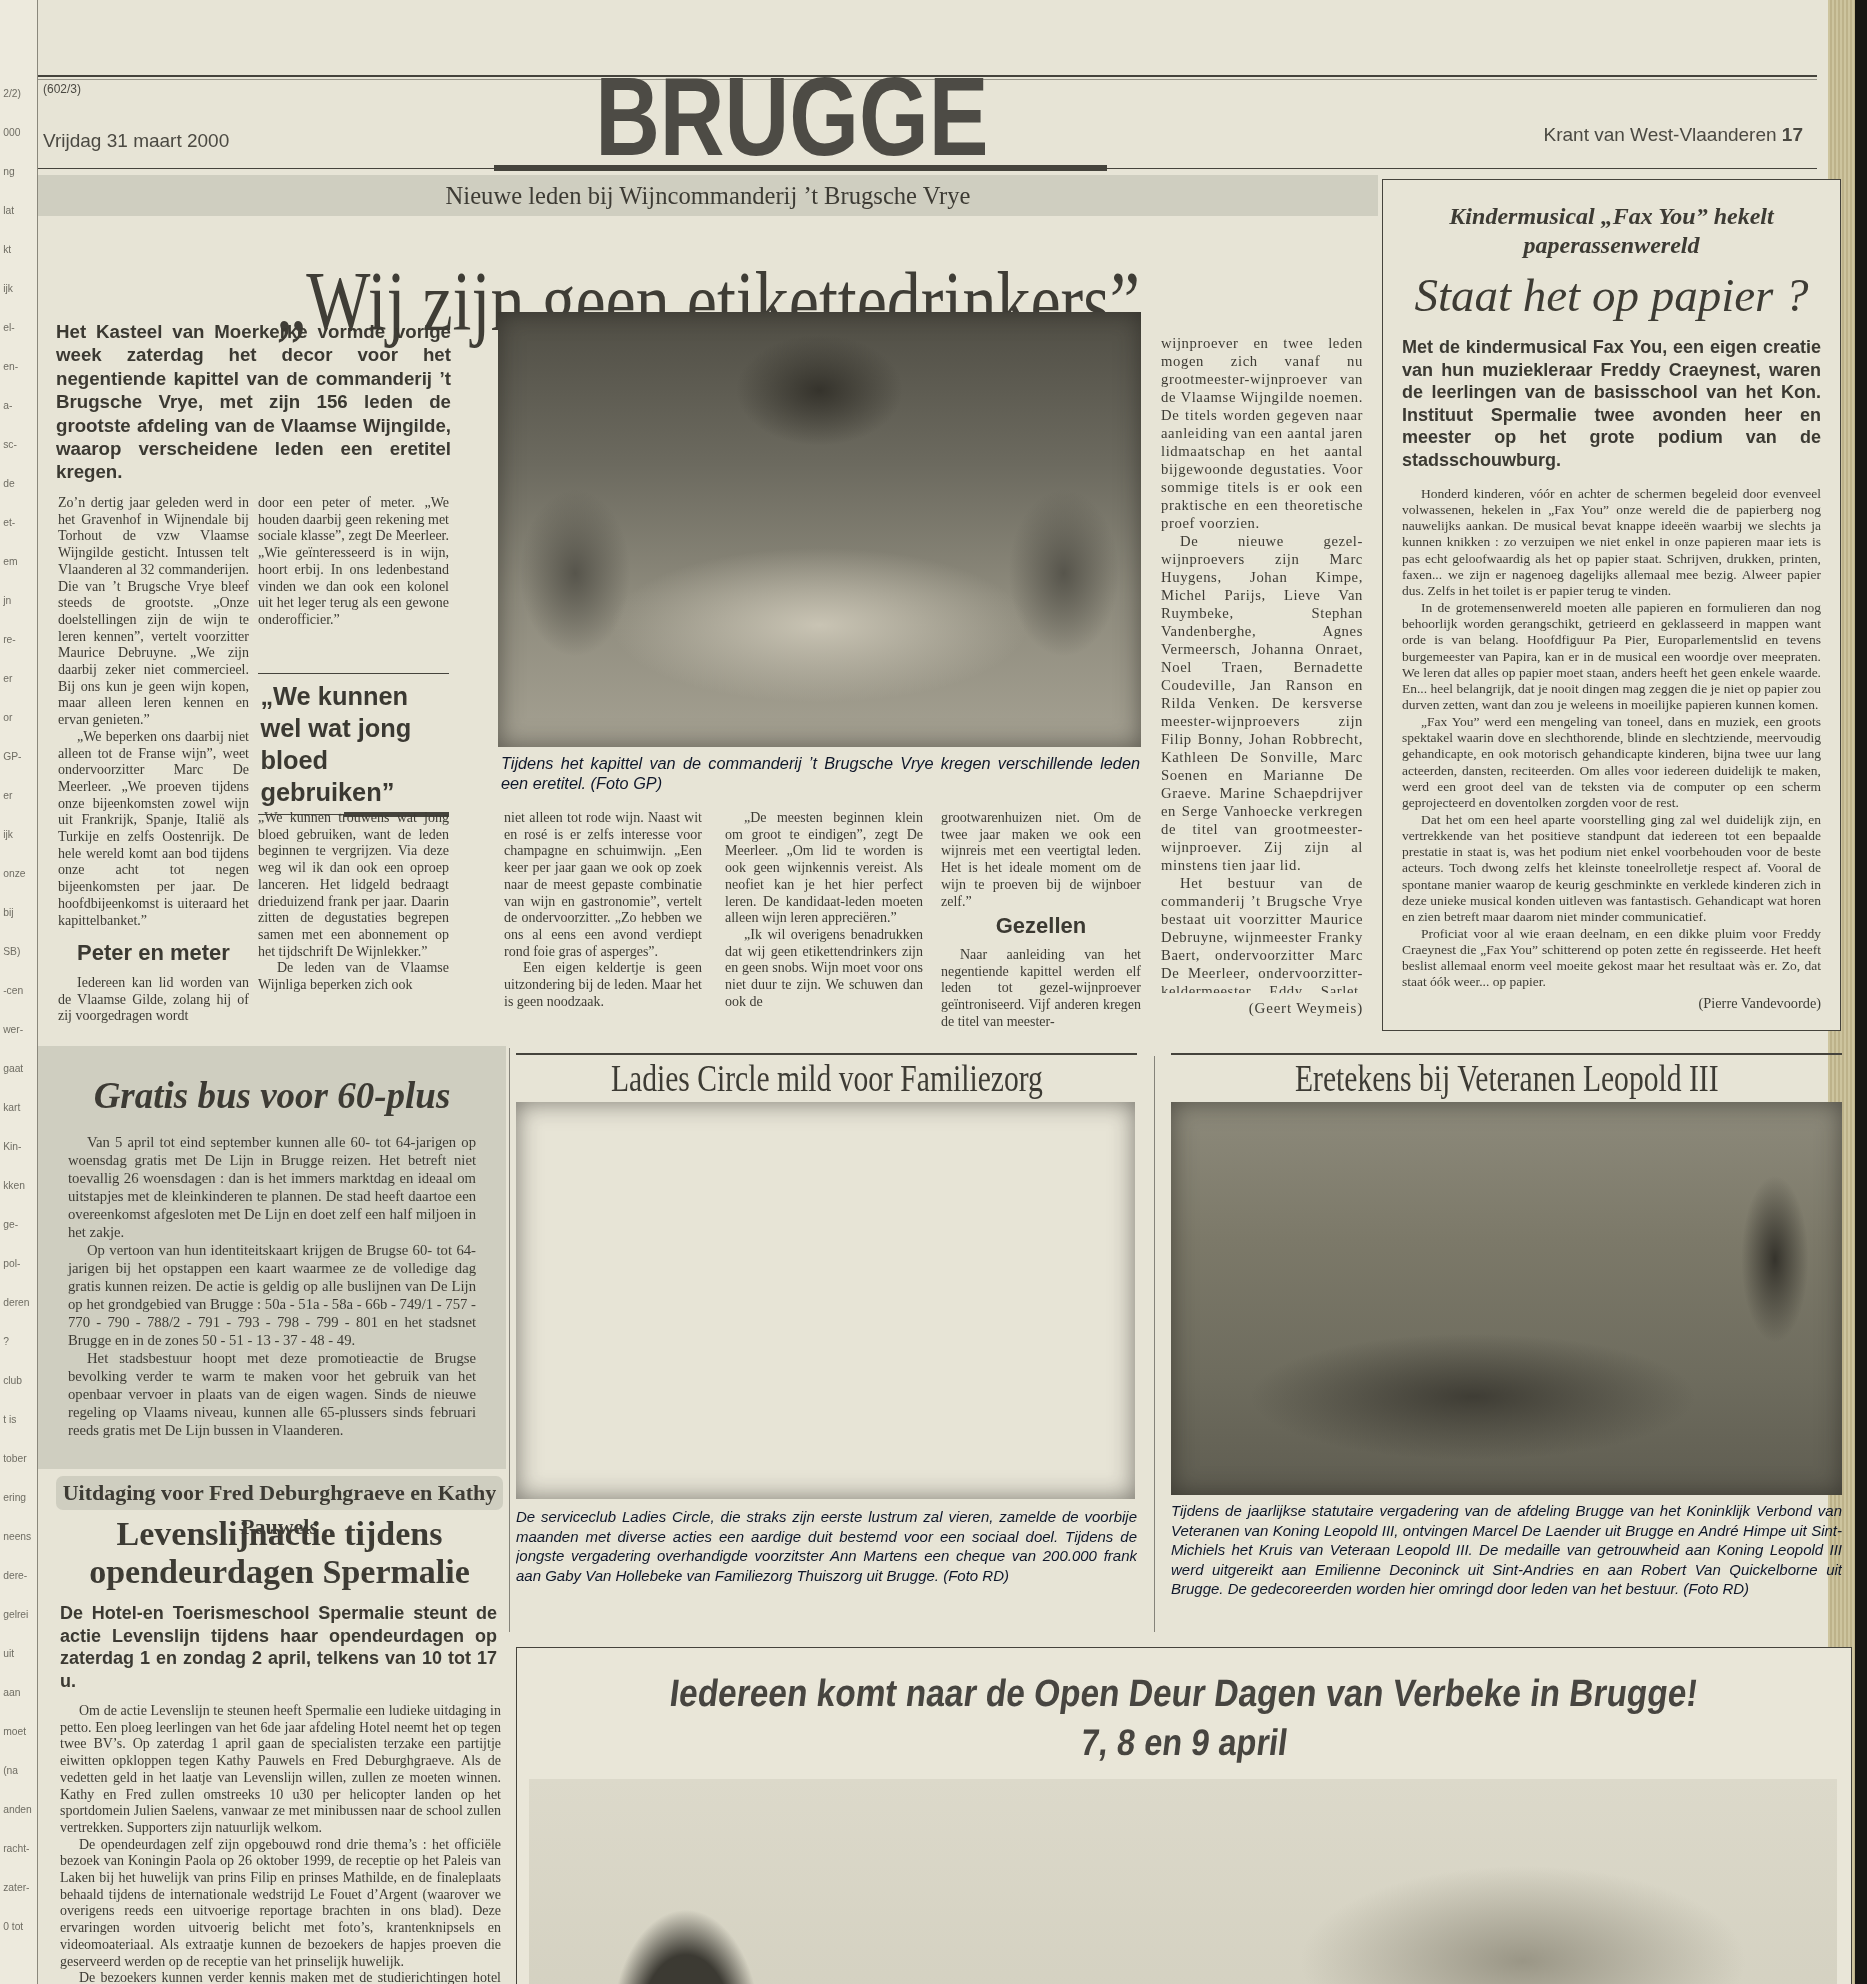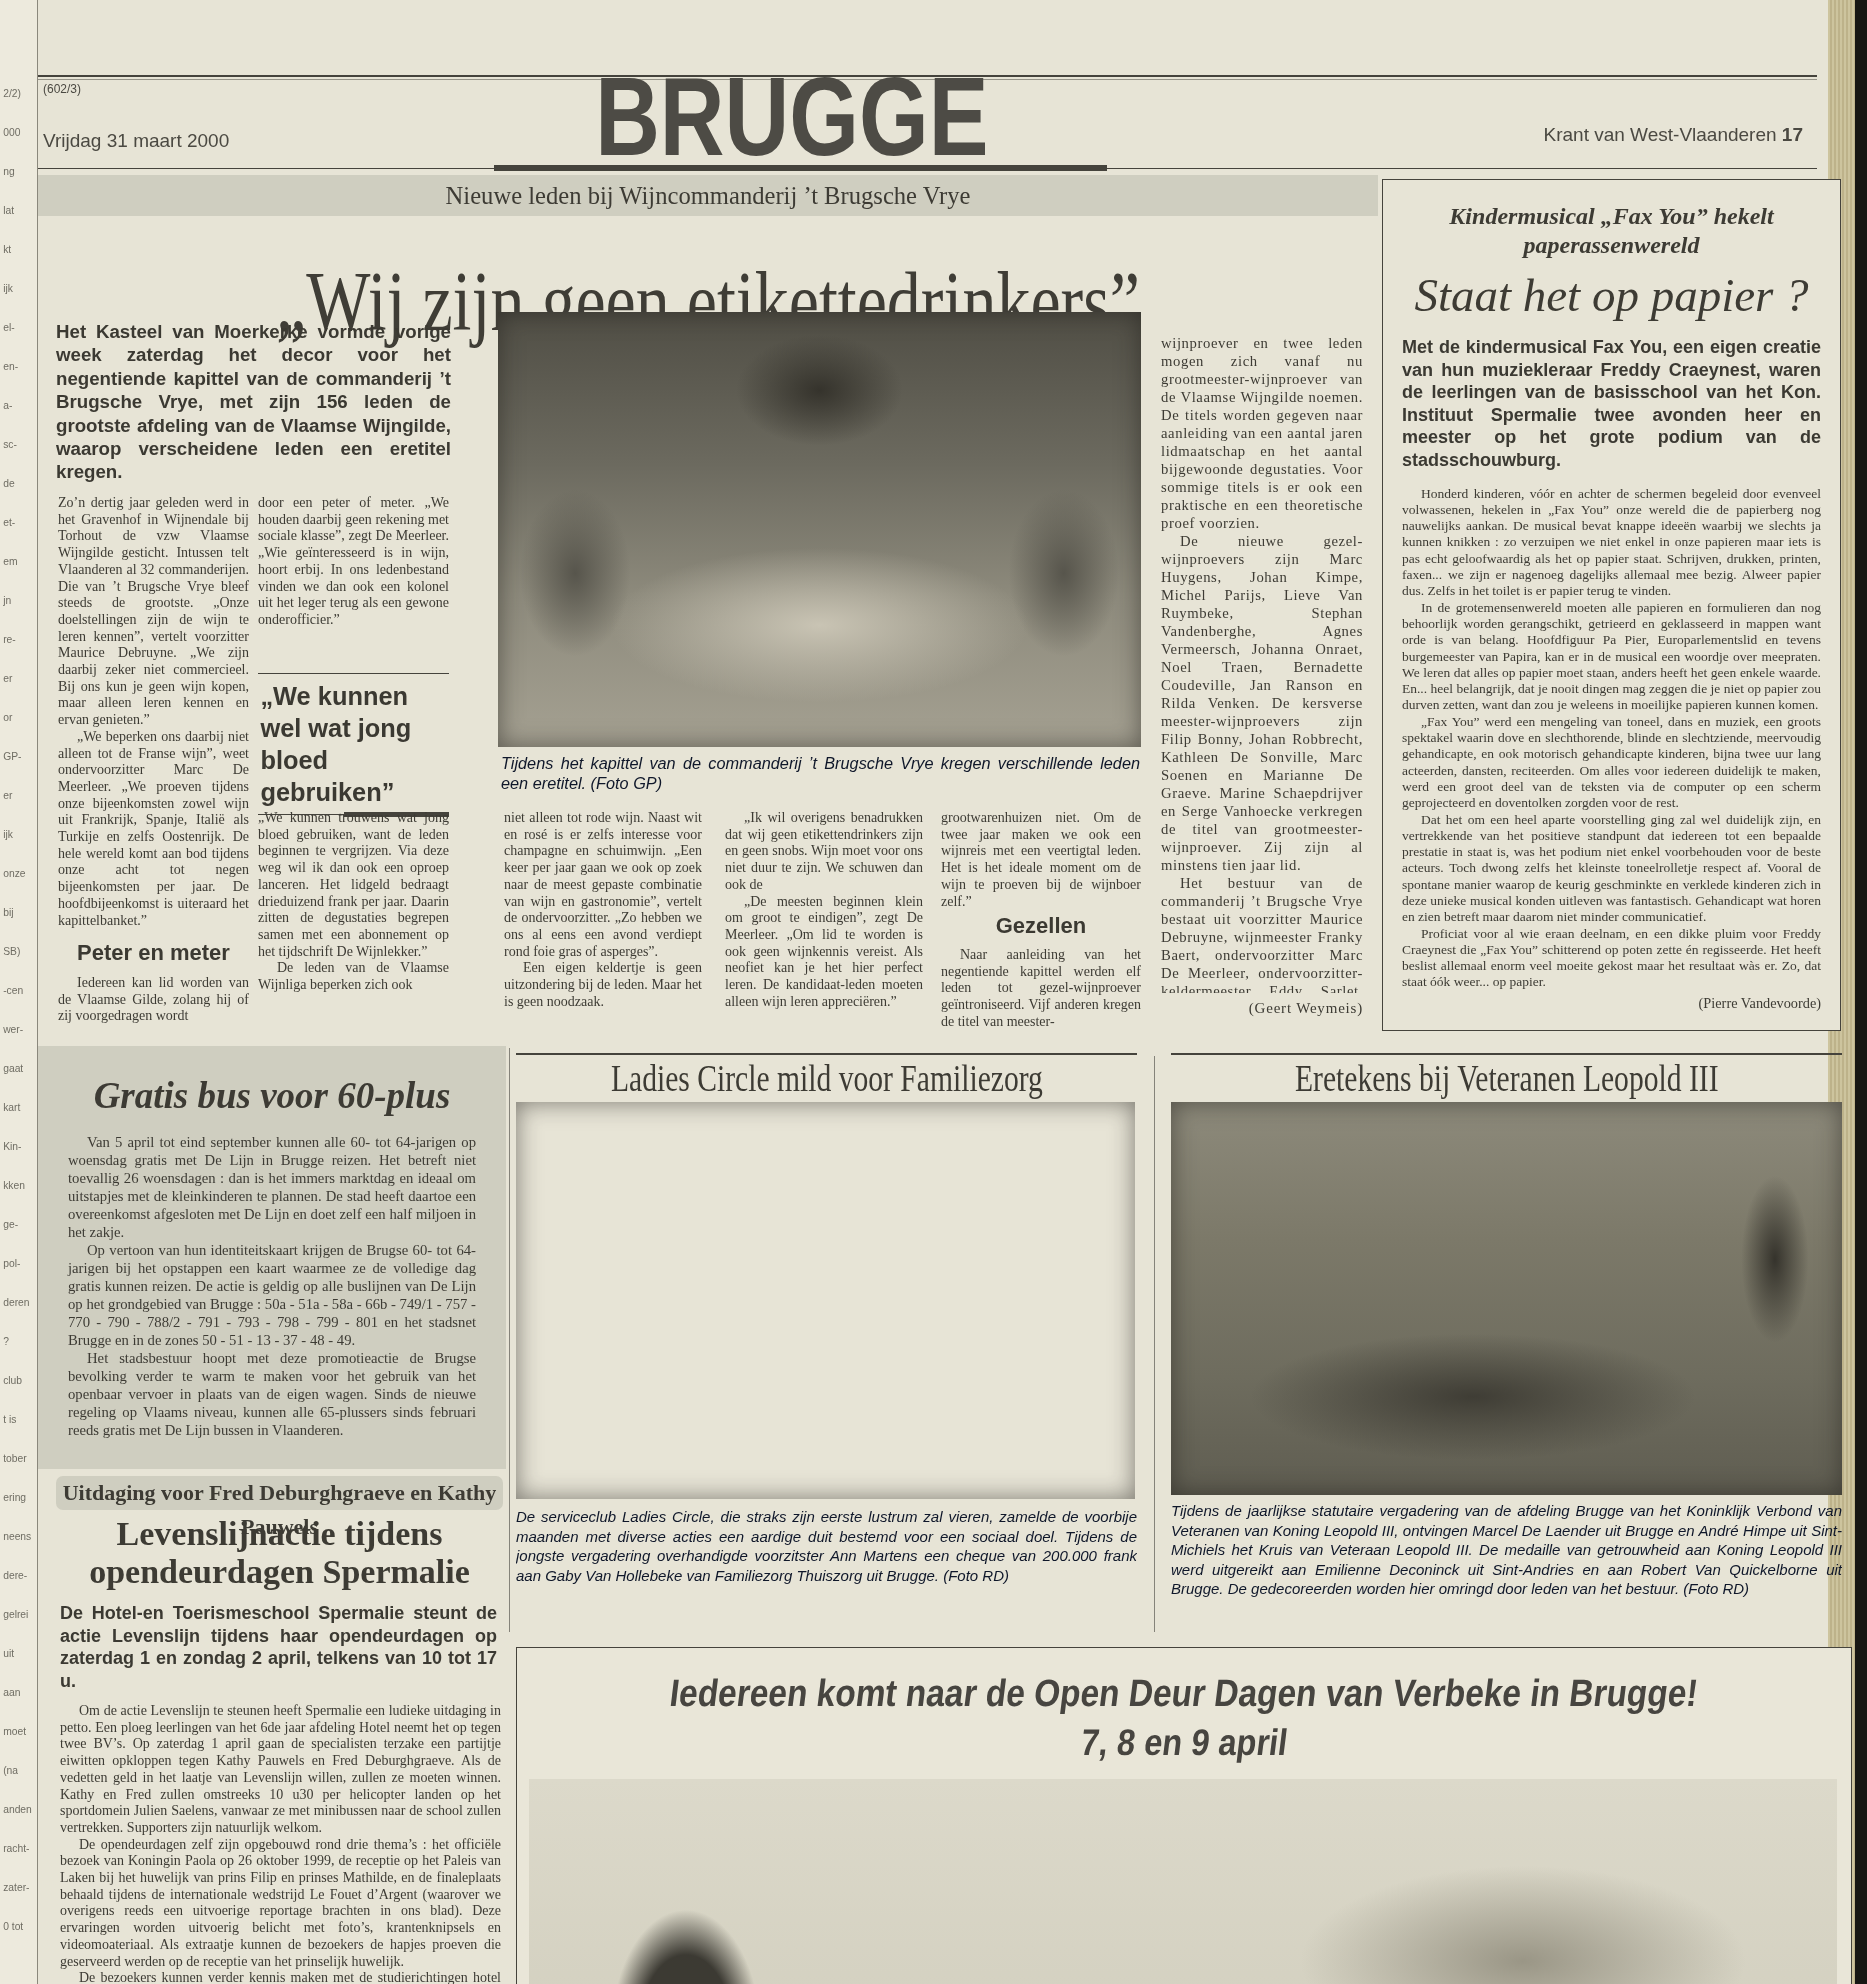--- a/index.html
+++ b/index.html
@@ -143,22 +143,22 @@
          radial-gradient(ellipse 79px 119px at 12% 60%, #57554c 0%, transparent 70%),
          radial-gradient(ellipse 79px 119px at 88% 60%, #57554c 0%, transparent 70%),
          linear-gradient(180deg,#504e45 0%,#6c6a5f 35%,#8d8a7c 65%,#a5a192 100%);"></div>
   <div class="abs caption just" style="left:501px;top:753px;width:639px;font-size:16.3px;line-height:20px;">Tijdens het kapittel van de commanderij ’t Brugsche Vrye kregen verschillende leden een eretitel. (Foto GP)</div>
 
   <div class="abs just hide cont body-text" style="left:504px;top:810px;width:198px;height:230px;font-size:14px;line-height:16.7px;">
       <p>niet alleen tot rode wijn. Naast wit en rosé is er zelfs interesse voor champagne en schuimwijn. „Een keer per jaar gaan we ook op zoek naar de meest gepaste combinatie van wijn en gastronomie”, vertelt de ondervoorzitter. „Zo hebben we ons al eens een avond verdiept rond foie gras of asperges”.</p>
       <p>Een eigen keldertje is geen uitzondering bij de leden. Maar het is geen noodzaak.</p>
     </div>
   <div class="abs just hide body-text" style="left:725px;top:810px;width:198px;height:230px;font-size:14px;line-height:16.7px;">
+      <p>„De meesten beginnen klein om groot te eindigen”, zegt De Meerleer. „Om lid te worden is ook geen wijnkennis vereist. Als neofiet kan je het hier perfect leren. De kandidaat-leden moeten alleen wijn leren appreciëren.”</p>
       <p>„Ik wil overigens benadrukken dat wij geen etikettendrinkers zijn en geen snobs. Wijn moet voor ons niet duur te zijn. We schuwen dan ook de</p>
-      <p>„De meesten beginnen klein om groot te eindigen”, zegt De Meerleer. „Om lid te worden is ook geen wijnkennis vereist. Als neofiet kan je het hier perfect leren. De kandidaat-leden moeten alleen wijn leren appreciëren.”</p>
     </div>
   <div class="abs just hide cont body-text" style="left:941px;top:810px;width:200px;height:99px;font-size:14px;line-height:16.7px;">
       <p>grootwarenhuizen niet. Om de twee jaar maken we ook een wijnreis met een veertigtal leden. Het is het ideale moment om de wijn te proeven bij de wijnboer zelf.”</p>
     </div>
   <div class="abs sans ctr" style="left:941px;top:913px;width:200px;font-size:22px;font-weight:bold;color:#3b3932;">Gezellen</div>
   <div class="abs just hide body-text" style="left:941px;top:947px;width:200px;height:93px;font-size:14px;line-height:16.7px;">
       <p>Naar aanleiding van het negentiende kapittel werden elf leden tot gezel-wijnproever geïntroniseerd. Vijf anderen kregen de titel van meester-</p>
     </div>
 
   <div class="abs just hide cont body-text" style="left:1161px;top:334px;width:202px;height:659px;font-size:14.7px;line-height:18px;letter-spacing:0.6px;">

